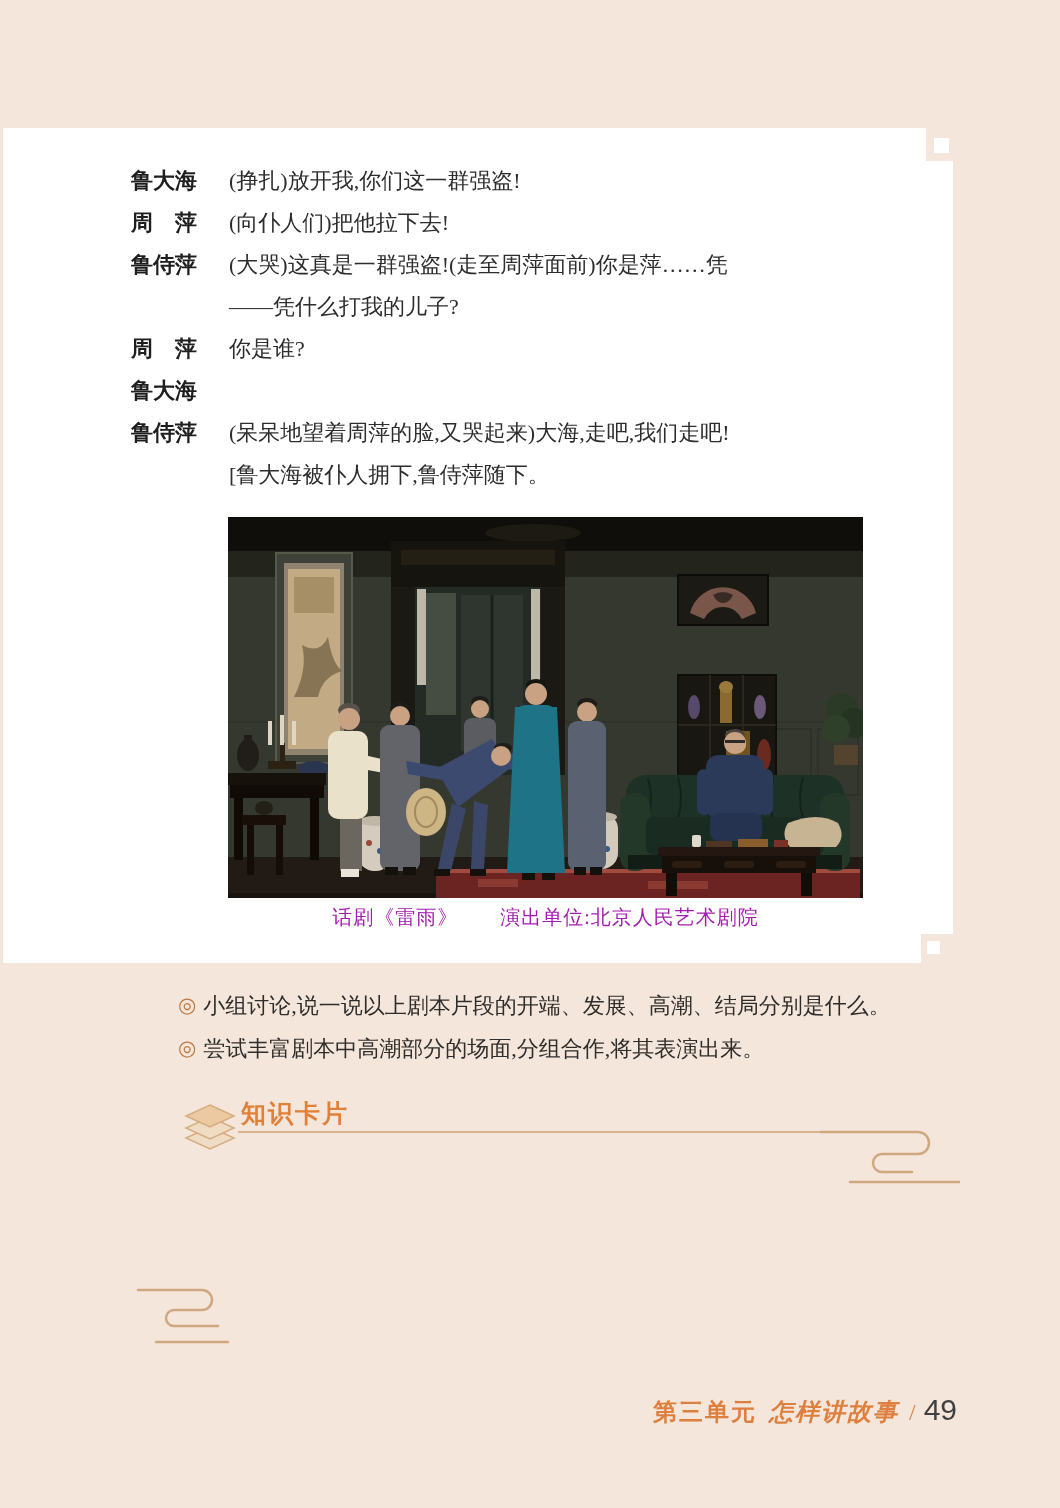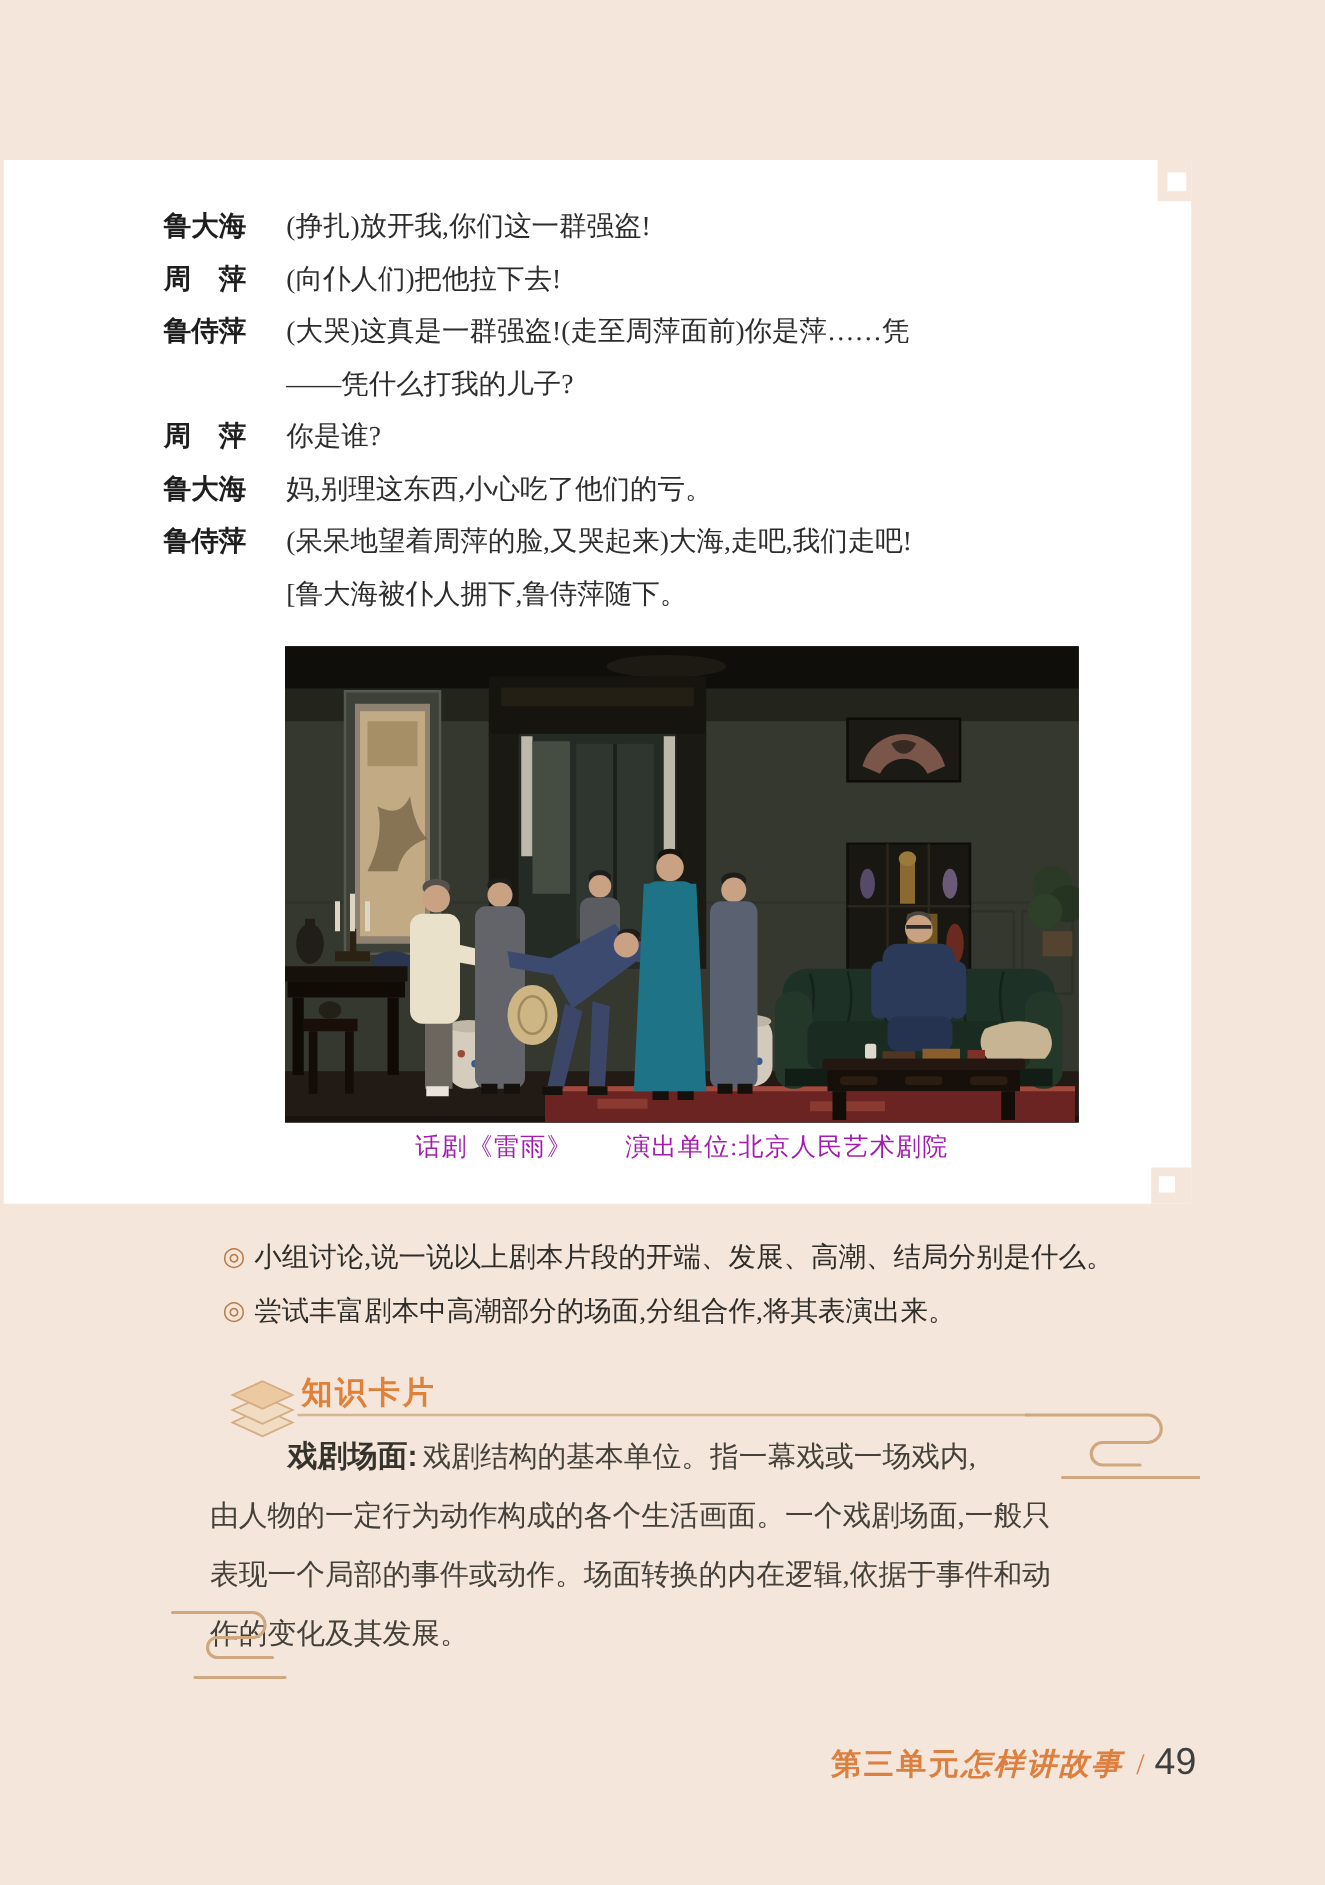--- a/index.html
+++ b/index.html
@@ -58,21 +58,21 @@
   .kc-line-first{padding-left:62px;}
   .kc-term{
     font-family:"Liberation Sans", sans-serif;
     font-weight:bold;font-size:24px;color:#36332d;margin-right:4px;
   }
 
   .footer{
     position:absolute;right:103px;top:1372px;
     display:flex;align-items:baseline;
   }
-  .f-unit,.f-title{font-weight:bold;font-size:24px;color:#dd7f3e;letter-spacing:2px;}
+  .f-unit,.f-title{font-weight:bold;font-size:24px;color:#dd7f3e;letter-spacing:2px;margin-left:12px;}
   .f-title{font-style:italic;}
   .f-sep{color:#dd7f3e;font-size:24px;margin:0 8px 0 10px;}
   .f-page{font-family:"Liberation Sans", sans-serif;font-size:30px;color:#3f3f3f;margin-top:21px;}
 </style>
 </head>
 <body>
 
 <div class="page">
 
   <div class="white-card"></div>
@@ -97,21 +97,20 @@
     <div class="d-row">
       <span class="d-speaker"></span>
       <span class="d-text">——凭什么打我的儿子?</span>
     </div>
     <div class="d-row">
       <span class="d-speaker">周　萍</span>
       <span class="d-text">你是谁?</span>
     </div>
     <div class="d-row">
       <span class="d-speaker">鲁大海</span>
-      <span class="d-text">妈,别理这东西,小心吃了他们的亏。</span>
     </div>
     <div class="d-row">
       <span class="d-speaker">鲁侍萍</span>
       <span class="d-text">(呆呆地望着周萍的脸,又哭起来)大海,走吧,我们走吧!</span>
     </div>
     <div class="d-row">
       <span class="d-speaker"></span>
       <span class="d-text">[鲁大海被仆人拥下,鲁侍萍随下。</span>
     </div>
   </div>
@@ -326,28 +325,20 @@
   <div class="kc-title">知识卡片</div>
   <div class="kc-rule"></div>
 
   <div class="cloud cloud-right">
     <svg width="140" height="64" viewBox="0 0 140 64">
       <path d="M0,8 H98 a11,11 0 1 1 0,22 H62 a9,9 0 1 0 0,18 H92" fill="none" stroke="#cfa87f" stroke-width="2.5" stroke-linecap="round"></path>
       <path d="M30,58 H140" fill="none" stroke="#cfa87f" stroke-width="2.5" stroke-linecap="round"></path>
     </svg>
   </div>
 
-  <div class="kc-body">
-    <div class="kc-line kc-line-first">
-      <span class="kc-term">戏剧场面:</span><span>戏剧结构的基本单位。指一幕戏或一场戏内,</span>
-    </div>
-    <div class="kc-line">由人物的一定行为动作构成的各个生活画面。一个戏剧场面,一般只</div>
-    <div class="kc-line">表现一个局部的事件或动作。场面转换的内在逻辑,依据于事件和动</div>
-    <div class="kc-line">作的变化及其发展。</div>
-  </div>
 
   <div class="cloud cloud-left">
     <svg width="108" height="70" viewBox="0 0 108 70">
       <path d="M12,8 H76 a10,10 0 1 1 0,20 H48 a8,8 0 1 0 0,16 H92" fill="none" stroke="#cfa87f" stroke-width="2.5" stroke-linecap="round"></path>
       <path d="M30,60 H102" fill="none" stroke="#cfa87f" stroke-width="2.5" stroke-linecap="round"></path>
     </svg>
   </div>
 
   <div class="footer">
     <span class="f-unit">第三单元</span>

